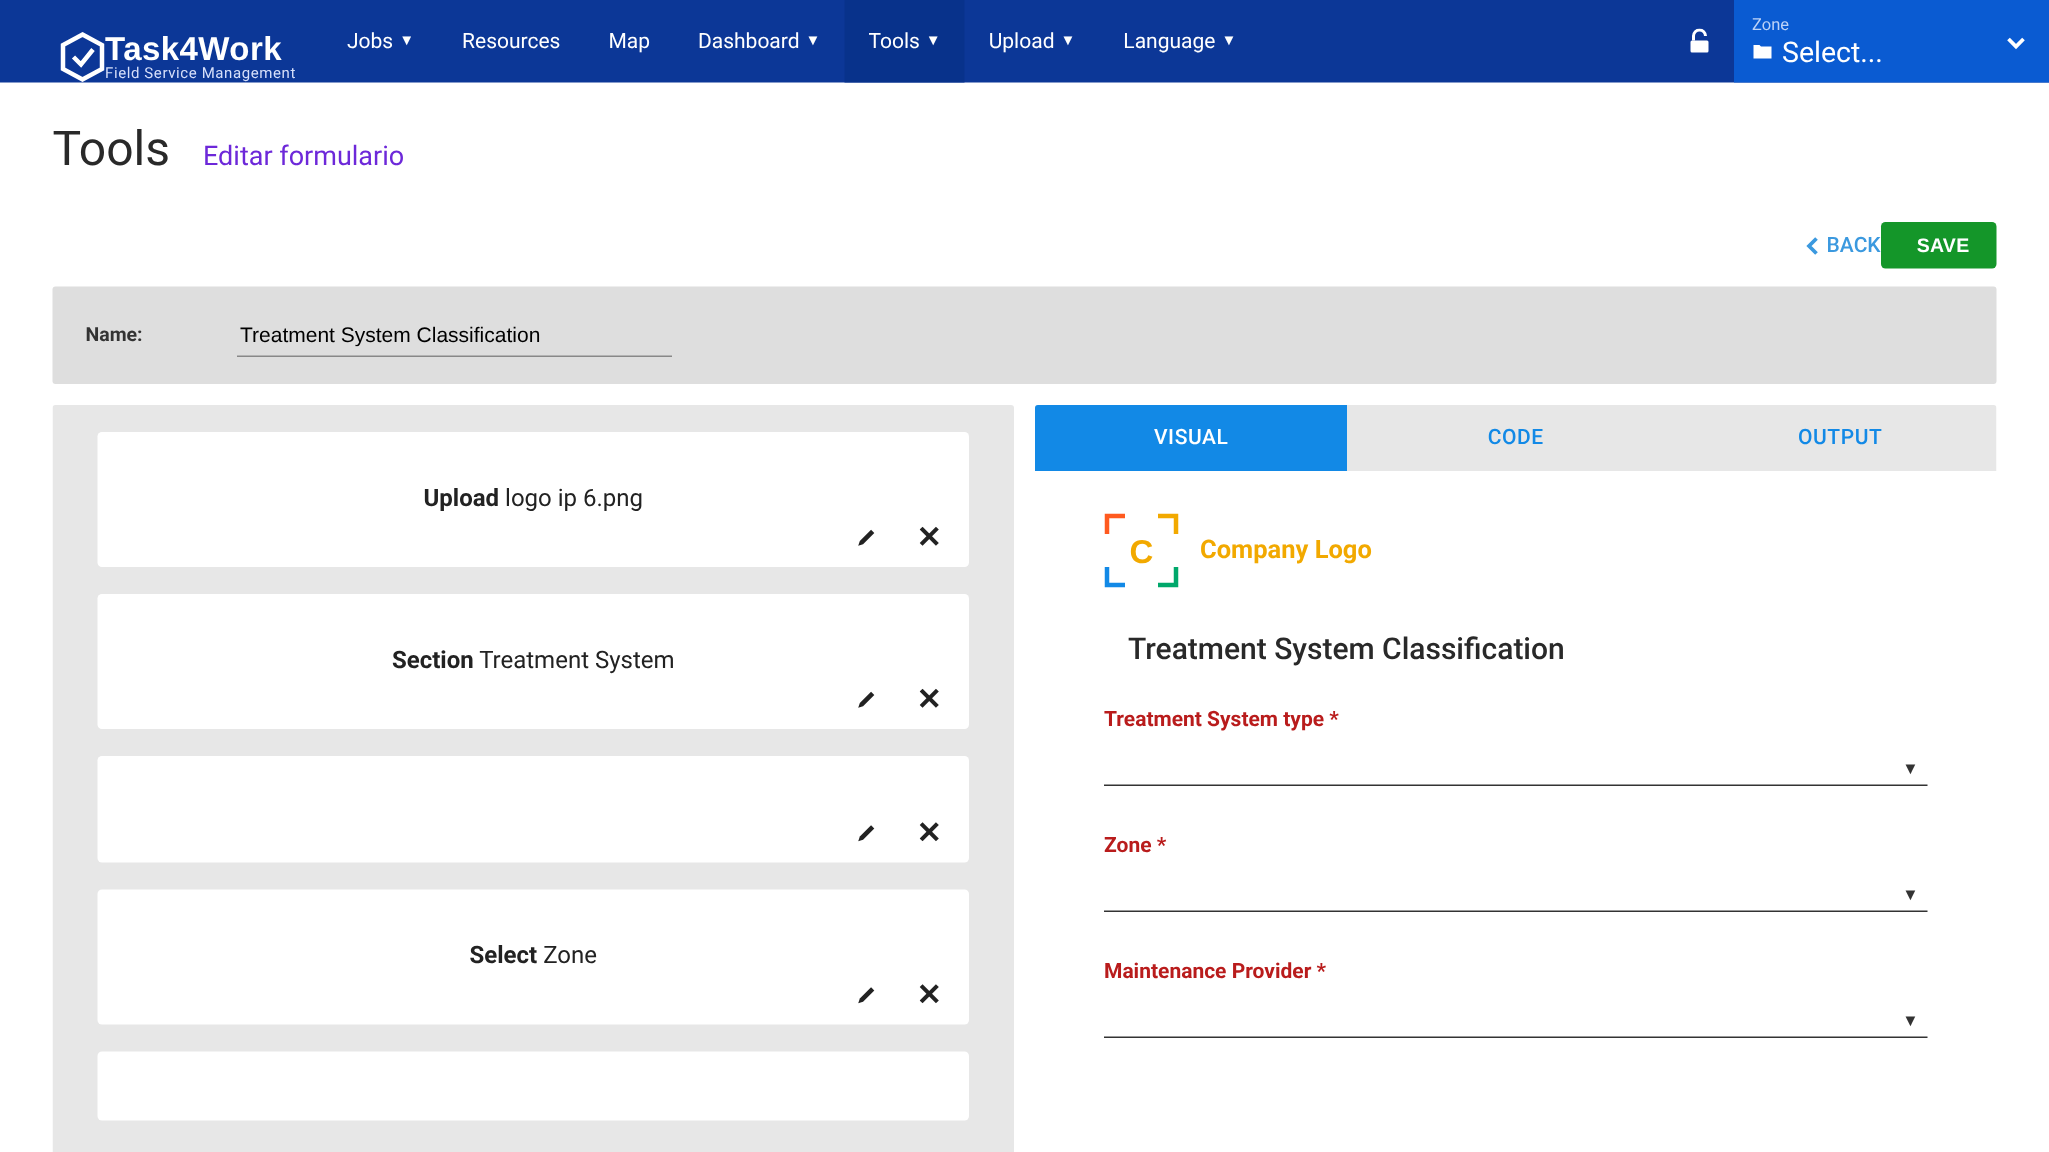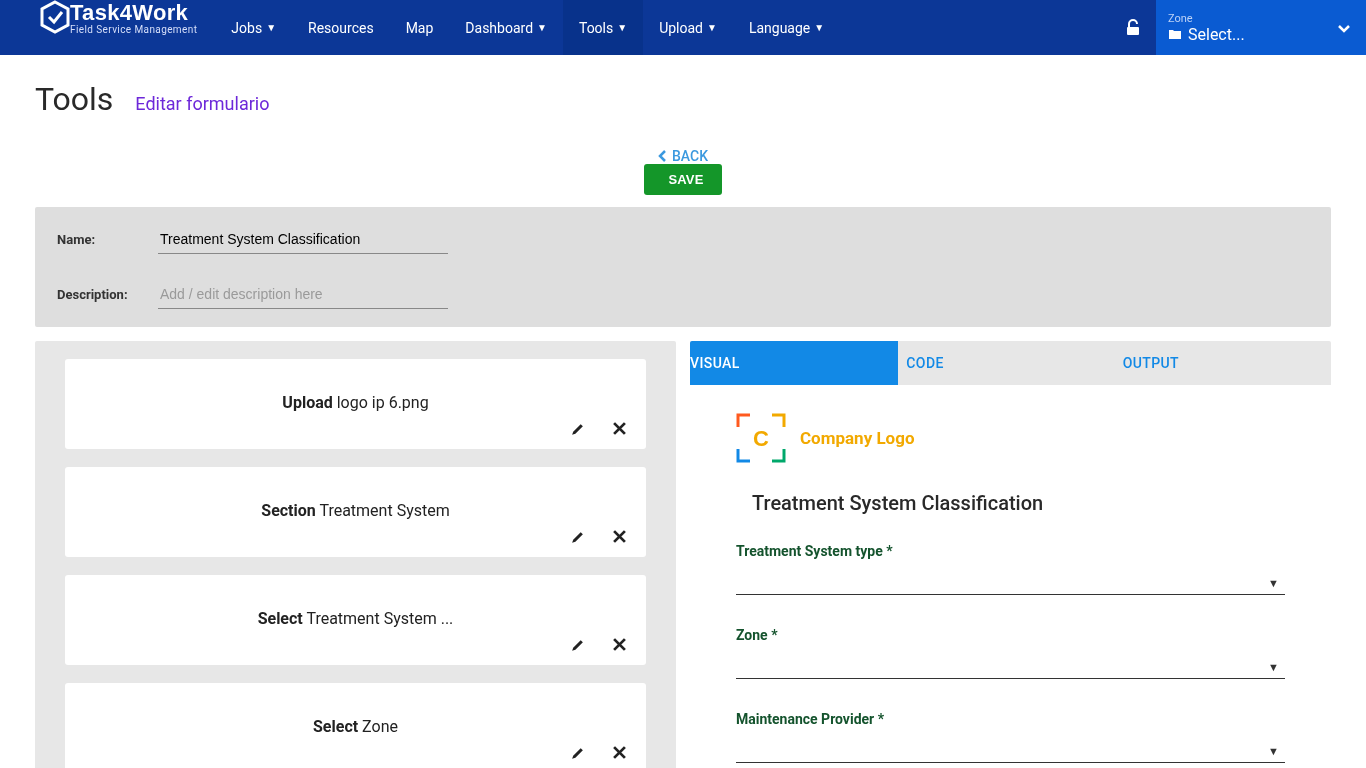--- a/index.html
+++ b/index.html
@@ -1,38 +1,38 @@
 <!DOCTYPE html>
 <html><head>
 <meta charset="utf-8">
 <style>
   * { box-sizing: border-box; margin: 0; padding: 0; }
   body { font-family: -apple-system, "Segoe UI", Roboto, Arial, sans-serif; font-size: 14px; color: #333; background: #fff; }
   .topnav { background: #0c3797; height: 55px; display: flex; align-items: stretch; color: #fff; }
-  .brand { display: flex; align-items: flex-start; padding: 0 18px 0 40px; }
+  .brand { display: flex; align-items: flex-end; padding: 0 18px 0 40px; }
   .brand-text { font-family: "Trebuchet MS", Arial, sans-serif; font-weight: 700; font-size: 22px; letter-spacing: .3px; display: flex; align-items: center; gap: 6px; }
   .brand-sub { font-size: 10px; font-weight: 400; letter-spacing: .4px; display:block; text-align:right; margin-top:-2px; color:#d6dffa; }
   .nav { display:flex; align-items:stretch; }
   .nav-item { padding: 0 16px; display:flex; align-items:center; gap:4px; cursor:pointer; font-size:14px; }
   .nav-item.active { background:#08328b; }
   .caret { font-size:10px; line-height:1; }
   .nav-spacer { flex:1; }
   .lock { display:flex; align-items:center; padding:0 14px; cursor:pointer; }
   .zone { background:#0a5bd2; width:210px; padding:6px 12px; display:flex; align-items:center; gap:8px; cursor:pointer; }
   .zone-inner { flex:1; }
   .zone-label { font-size:11px; color:#bcd2f7; }
-  .zone-value { font-size:16px; display:flex; align-items:center; gap:6px; }
+  .zone-value { font-size:19px; display:flex; align-items:center; gap:6px; }
   .zone-chevron { display:flex; align-items:center; }
 
   .page-wrap { padding: 25px 35px; }
   .page-header { display:flex; align-items: baseline; gap:22px; margin-bottom: 30px; }
   .page-header h1 { font-size:32px; font-weight:400; color:#292929; }
   .page-header .sub { font-size:18px; color:#6d28d9; }
 
-  .action-row { display:flex; justify-content:flex-end; align-items:center; margin-bottom:12px;flex-direction:column; }
+  .action-row { display:flex; justify-content:flex-end; align-items:center; margin-bottom:12px; }
   .back-link { color:#3b99df; font-size:14px; cursor:pointer; display:flex; align-items:center; gap:4px; font-weight:500;}
   .btn { border:none; border-radius:3px; padding:8px 18px; font-weight:700; font-size:13px; cursor:pointer; letter-spacing:.2px; }
   .btn-green { background:#149629; color:#fff;padding-left:24px; }
   .btn-blue { background:#1289e6; color:#fff; }
 
   .meta-panel { background:#dedede; border-radius:2px; padding:18px 22px; }
   .meta-row { display:flex; align-items:center; gap:26px; margin-bottom:26px; }
   .meta-row:last-child { margin-bottom:0; }
   .meta-row label { font-weight:700; font-size:13px; width:75px; }
   .meta-row .field { flex:0 0 290px; }
@@ -47,30 +47,30 @@
   .panel.left .panel-body { background:#e7e7e7; }
 
   .field-card { background:#fff; border-radius:3px; padding:34px 20px 12px; margin-bottom:18px; }
   .field-card .top { text-align:center; font-size:16px; color:#222; }
   .field-card .top strong { font-weight:700; }
   .field-card .row-icons { display:flex; justify-content:flex-end; gap:28px; margin-top:10px; color:#333; }
   .icon-btn { cursor:pointer; }
 
   .panel.right { background:#fff; }
   .tabs { display:flex; background:#e7e7e7; }
-  .tab { flex:1; padding:14px 0; font-size:14px; font-weight:500; color:#1289e6; letter-spacing:.4px; cursor:pointer; }
+  .tab { flex:1; text-align:center; padding:14px 0; font-size:14px; font-weight:500; color:#1289e6; letter-spacing:.4px; cursor:pointer; }
   .tab.active { background:#1289e6; color:#fff; }
   .tab + .tab { margin-left:8px; }
   .preview { padding:28px 46px; }
   .logo-row { display:flex; align-items:center; gap:14px; margin-bottom:28px; }
   .logo-mark { width:50px; height:50px; position:relative; }
   .logo-text { color:#f2a900; font-weight:700; font-size:17px; }
   .preview h2 { font-size:20px; font-weight:500; color:#292929; margin:0 0 28px 16px; }
   .preview-field { margin-bottom:32px; }
-  .preview-field label { font-weight:700; font-size:14px; color:#14532d; }
+  .preview-field label { font-weight:700; font-size:14px; color:#b91c1c; }
   .preview-field .select-line { border-bottom:1px solid #333; margin-top:18px; display:flex; justify-content:flex-end; padding:0 6px 4px 0; color:#333; font-size:11px; cursor:pointer; }
 
   svg { display:block; }
 </style>
 </head>
 <body>
 
 <div class="topnav">
   <div class="brand">
     <span>
@@ -155,24 +155,20 @@
       <span>BACK</span>
     </div>
     <button class="btn btn-green">SAVE</button>
   </div>
 
   <div class="meta-panel">
     <div class="meta-row">
       <label>Name:</label>
       <div class="field"><input type="text" value="Treatment System Classification" style=""></div>
     </div>
-    <div class="meta-row">
-      <label>Description:</label>
-      <div class="field"><input type="text" placeholder="Add / edit description here" style=""></div>
-    </div>
   </div>
 
   <div class="builder-row">
 
     <div class="panel left">
       <div class="panel-body" id="cards-container">
           <div class="field-card">
             <div class="top"><strong>Upload</strong> <span> logo ip 6.png</span></div>
             <div class="row-icons">
               <span class="icon-btn">
@@ -198,21 +194,20 @@
               </span>
               <span class="icon-btn">
                 <svg width="13" height="13" viewBox="0 0 12 12">
                   <line x1="1" y1="1" x2="11" y2="11" stroke="#222" stroke-width="2.5"></line>
                   <line x1="11" y1="1" x2="1" y2="11" stroke="#222" stroke-width="2.5"></line>
                 </svg>
               </span>
             </div>
           </div>
           <div class="field-card">
-            <div class="top"><strong>Select</strong> <span> Treatment System ...</span></div>
             <div class="row-icons">
               <span class="icon-btn">
                 <svg width="15" height="15" viewBox="0 0 14 14">
                   <path d="M2 12l1-3 7-7 2 2-7 7-3 1z" fill="#222"></path>
                 </svg>
               </span>
               <span class="icon-btn">
                 <svg width="13" height="13" viewBox="0 0 12 12">
                   <line x1="1" y1="1" x2="11" y2="11" stroke="#222" stroke-width="2.5"></line>
                   <line x1="11" y1="1" x2="1" y2="11" stroke="#222" stroke-width="2.5"></line>

